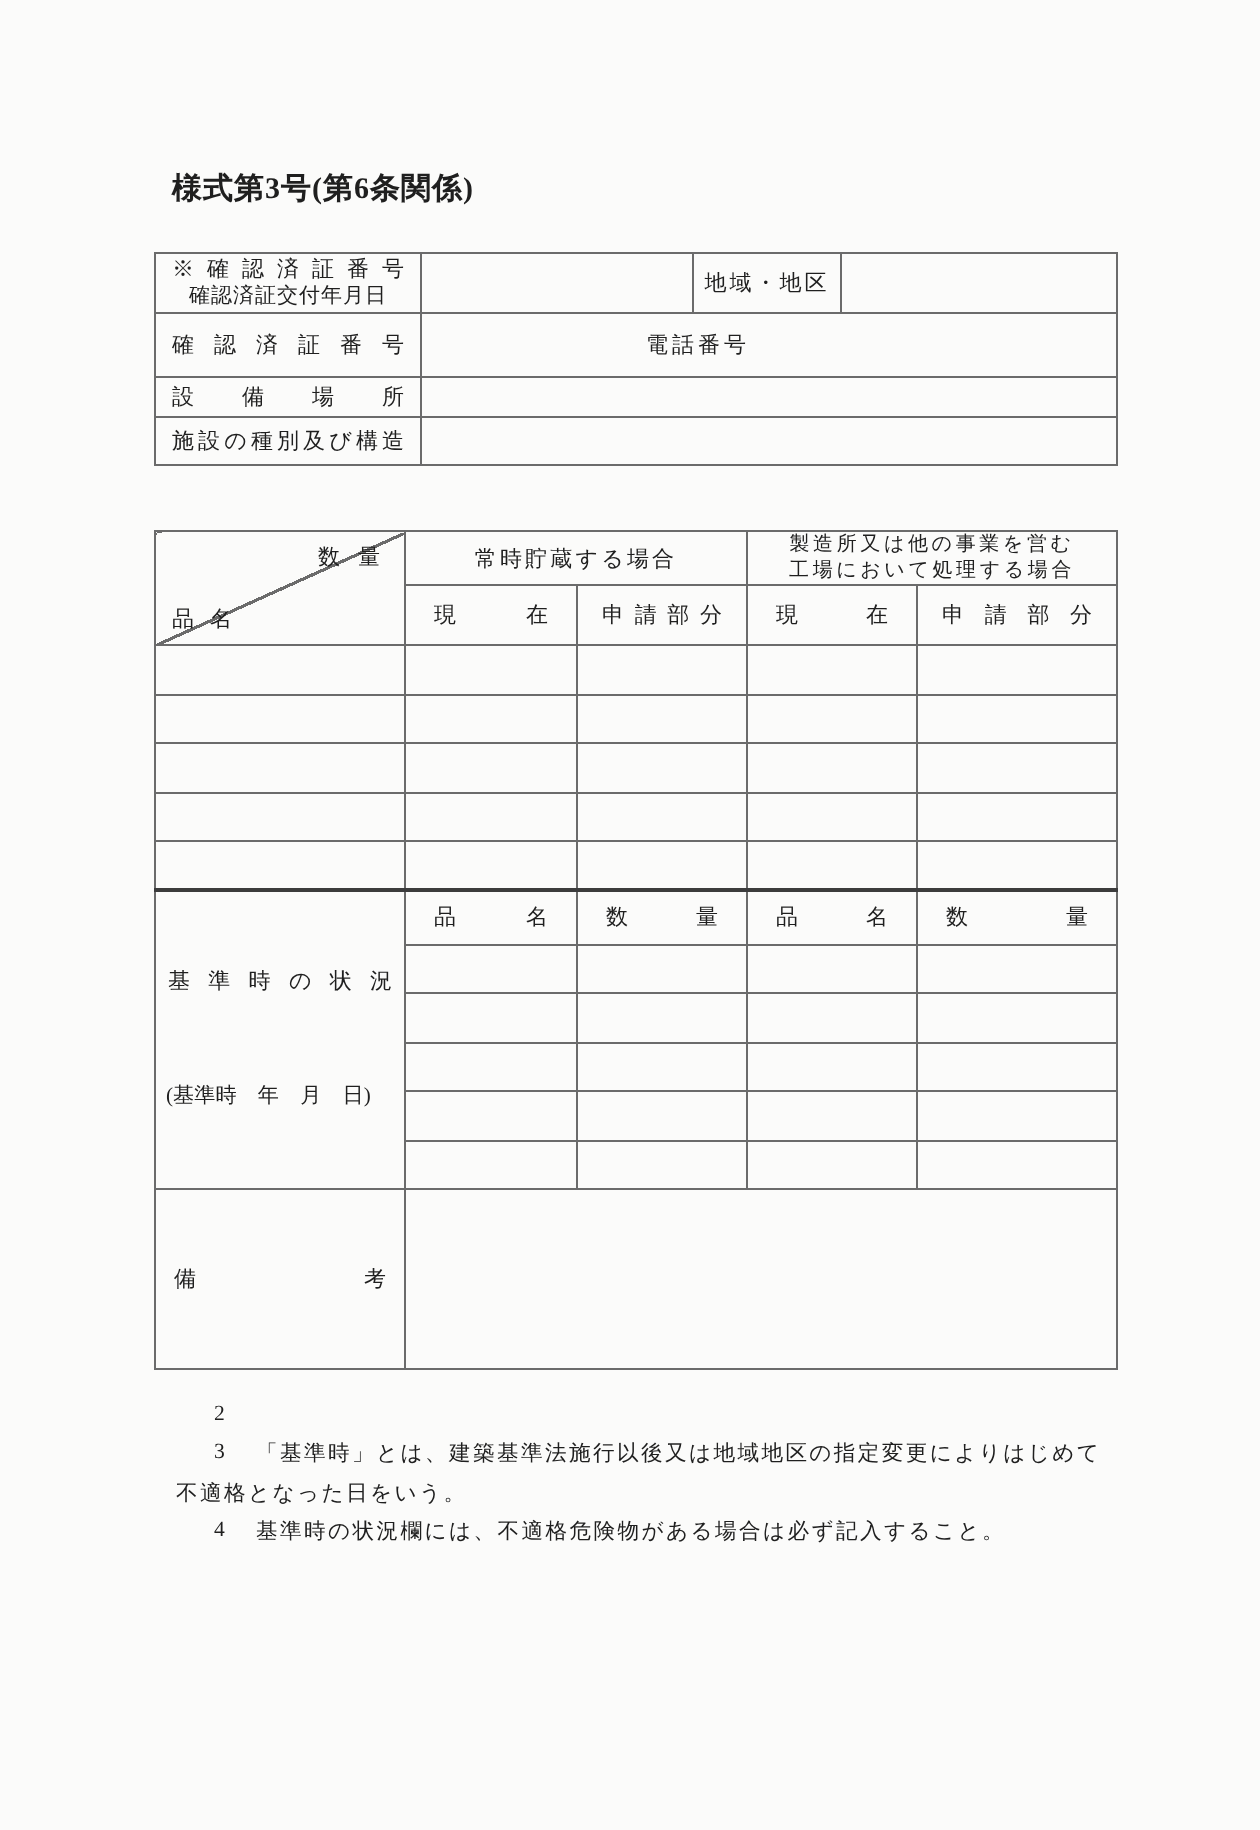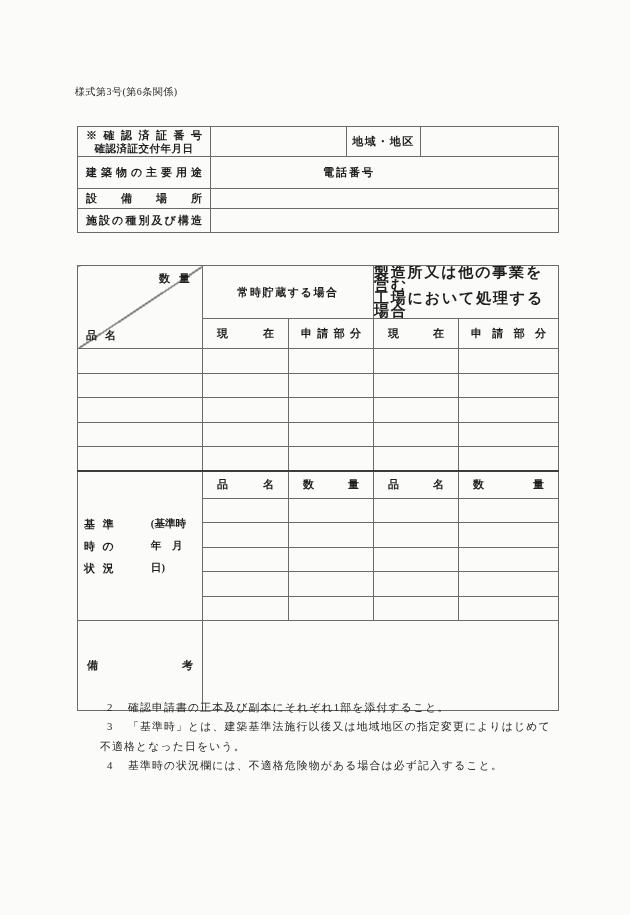--- a/index.html
+++ b/index.html
@@ -12,78 +12,78 @@
   .page{
     position:relative;
     width:630px;height:915px;
     background:var(--bg);
     font-family:"Liberation Serif","DejaVu Serif",serif;
     color:var(--ink);
     overflow:hidden;
   }
   
   .form-number{
-    position:absolute;left:75px;top:85px;
-    font-size:10px;letter-spacing:0.5px;
+    position:absolute;left:86px;top:85px;
+    font-size:15px;letter-spacing:0.5px;font-weight:bold;
   }
   .form-title{
     position:absolute;left:77px;top:104px;width:462px;
     text-align:center;font-size:11.5px;letter-spacing:8.5px;
   }
   
   table{
     position:absolute;
     border-collapse:collapse;table-layout:fixed;
     font-size:11px;color:var(--ink);
   }
   table,td{border:1px solid var(--line);}
-  table{border:1.5px solid var(--outer);font-weight:bold;}
+  table{border:1.5px solid var(--outer);}
   td{padding:0;vertical-align:middle;overflow:hidden;}
   #tableA{left:77px;top:126px;width:481px;}
   #tableB{left:77px;top:265px;width:481px;}
   
   .hA1{height:30px}.hA2{height:32px}.hA3{height:20px}.hA4{height:30px}.hA5{height:24px}
   .hB1{height:27px}.hB2{height:30px}.hRow{height:24.5px}.hSec{height:27px}.hBiko{height:90px}
   .sec td{border-top:2px solid var(--outer);}
   
   .spread{text-align:justify;text-align-last:justify;}
   td.lbl{padding:0 8px;}
   .two-line{line-height:13px;}
   .cert-line2{font-size:10.5px;letter-spacing:0.5px;text-align:center;text-align-last:center;}
   .region{letter-spacing:1.5px;text-align:center;}
   .small-two{font-size:10.5px;line-height:12.5px;letter-spacing:0.5px;text-align:center;}
   .phone-wrap{margin-left:112px;width:max-content;letter-spacing:2px;}
   .group1{letter-spacing:1.6px;text-align:center;}
-  .group2{font-size:15px;line-height:13px;letter-spacing:1.8px;}
+  .group2{font-size:10px;line-height:13px;letter-spacing:1.8px;text-align:center;}
   td.subhead{padding:0 14px;text-align:justify;text-align-last:justify;}
   td.subhead4{padding:0 12px;text-align:justify;text-align-last:justify;}
   
   td.diag{
     position:relative;
     background-image:linear-gradient(to bottom right,
       transparent calc(50% - 0.8px),
       var(--line) calc(50% - 0.8px),
       var(--line) calc(50% + 0.8px),
       transparent calc(50% + 0.8px));
   }
   .diag-qty{position:absolute;top:5px;right:3px;letter-spacing:9px;}
   .diag-name{position:absolute;bottom:5px;left:8px;letter-spacing:8px;}
   
   td.kijun{padding:0 5px;}
-  .kijun-inner{display:flex;flex-direction:row;justify-content:flex-end;height:100%;gap:36px;}
+  .kijun-inner{display:flex;flex-direction:column;justify-content:flex-end;height:100%;gap:36px;}
   .kijun-l1{text-align:justify;text-align-last:justify;padding:0 1px;line-height:22px;}
   .kijun-l2{font-size:10.6px;line-height:22px;letter-spacing:0;}
   td.biko{padding:0 9px;}
   
   .notes{position:absolute;left:82px;top:701px;width:500px;font-size:10.8px;letter-spacing:1.2px;}
   .note-line{position:relative;height:19.3px;}
   .nnum{position:absolute;top:0;}
   .n0{left:0;} .nN{left:25px;}
   .ntext{position:absolute;top:0;left:46px;white-space:nowrap;}
-  .ntext-cont{position:absolute;top:0;left:6px;white-space:nowrap;margin-left:12px;}
+  .ntext-cont{position:absolute;top:0;left:6px;white-space:nowrap;}
 </style>
 </head>
 <body>
 
 <div class="page">
 
   <div class="form-number">様式第3号(第6条関係)</div>
 
   <table id="tableA">
     <colgroup>
@@ -97,21 +97,21 @@
         <tr class="hA1">
       <td class="lbl two-line">
         <div class="spread">※確認済証番号</div>
         <div class="cert-line2">確認済証交付年月日</div>
       </td>
       <td></td>
       <td colspan="2" class="region">地域・地区</td>
       <td></td>
     </tr>
     <tr class="hA2">
-      <td class="lbl spread">建築物の主要用途</td>
+      <td class="lbl spread">確認済証番号</td>
       <td colspan="4">
         <div class="phone-wrap">電話番号</div>
       </td>
     </tr>
     <tr class="hA3">
       <td class="lbl spread">設備場所</td>
       <td colspan="4"></td>
     </tr>
     <tr class="hA5">
       <td class="lbl spread">施設の種別及び構造</td>
@@ -226,21 +226,20 @@
     <tr class="hBiko">
       <td class="biko spread">備考</td>
       <td colspan="4"></td>
     </tr>
   </tbody>
     </table>
 
   <div class="notes">
     <div class="note-line">
       <span class="nnum nN">2</span>
-      <span class="ntext">確認申請書の正本及び副本にそれぞれ1部を添付すること。</span>
     </div>
     <div class="note-line">
       <span class="nnum nN">3</span>
       <span class="ntext">「基準時」とは、建築基準法施行以後又は地域地区の指定変更によりはじめて</span>
     </div>
     <div class="note-line">
       <span class="ntext-cont">不適格となった日をいう。</span>
     </div>
     <div class="note-line">
       <span class="nnum nN">4</span>

